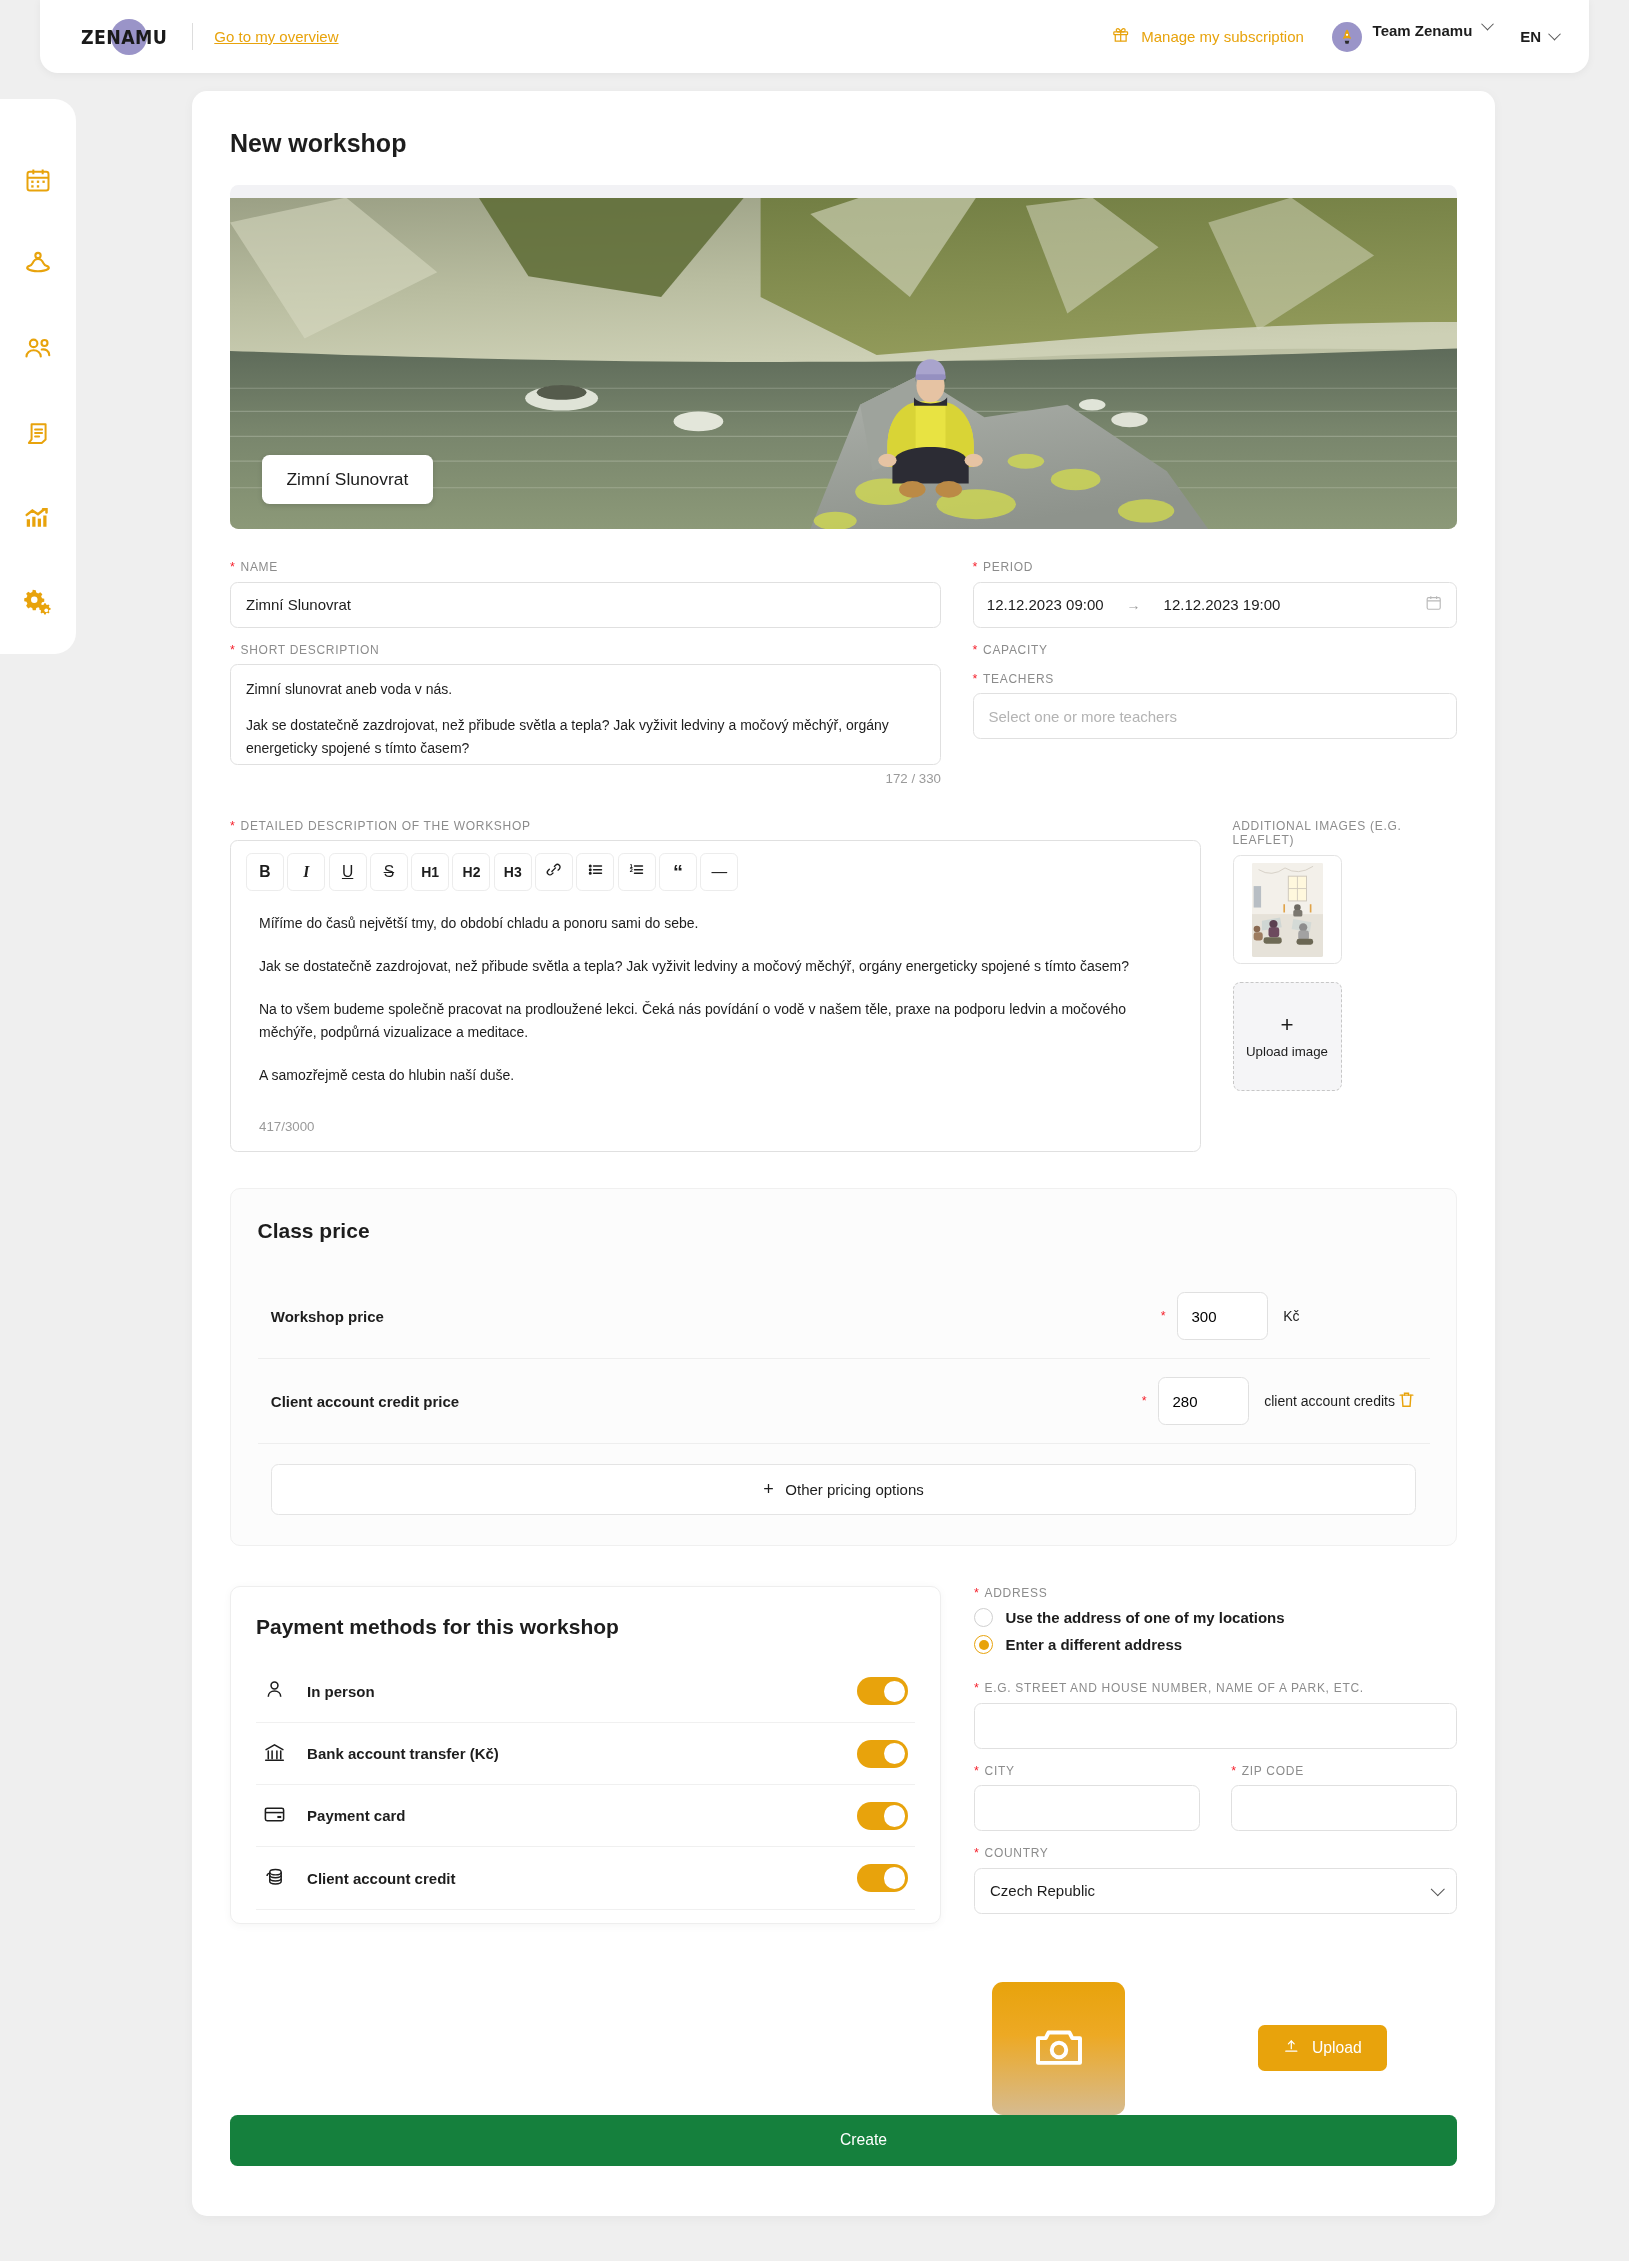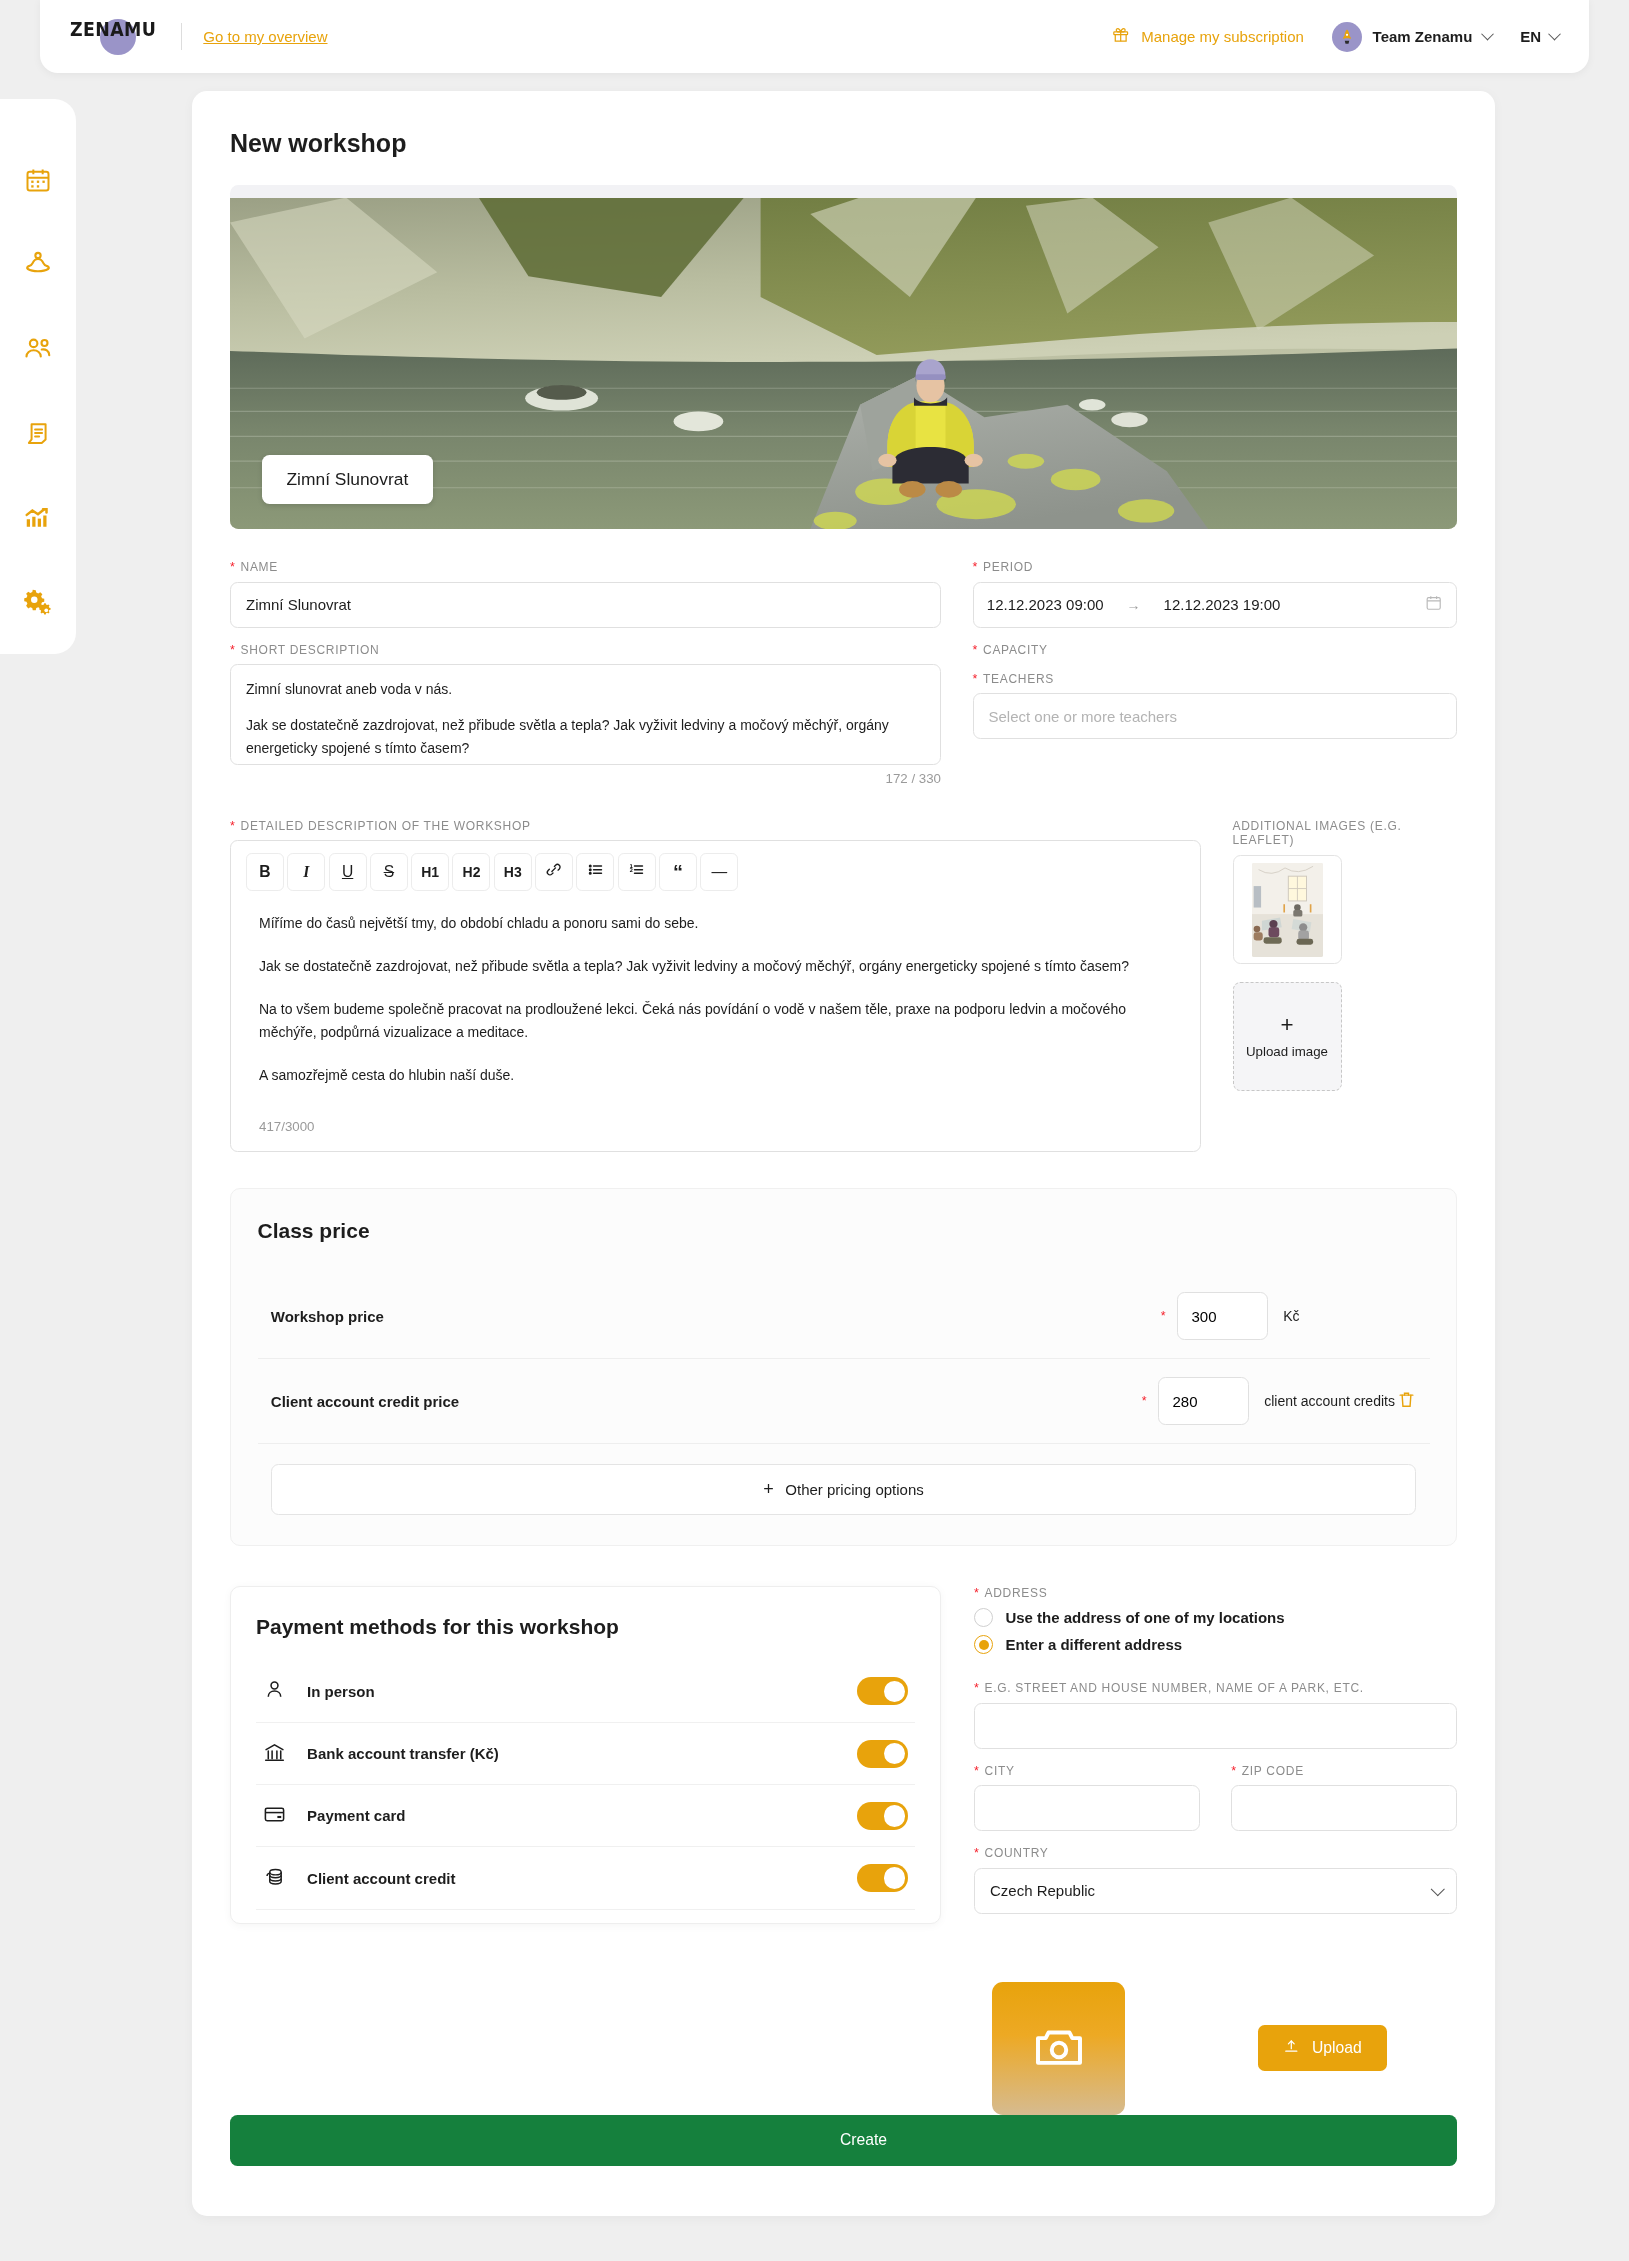--- a/index.html
+++ b/index.html
@@ -11,34 +11,34 @@
   }
   .page { position: relative; width: 1629px; height: 2261px; }
 
   
   .topbar {
     position: absolute; left: 40px; top: 0; width: 1549px; height: 73px;
     background: #fff; border-radius: 0 0 18px 18px;
     box-shadow: 0 1.7px 8.3px rgba(0,0,0,.05);
     display: flex; align-items: center; padding: 0 30px;
   }
-  .logo-wrap { position: relative; display: flex; align-items: flex-start; height: 36px; width: 93px; }
+  .logo-wrap { position: relative; display: flex; align-items: center; height: 36px; width: 93px; margin-left: 11px; }
   .logo-circle {
     position: absolute; left: 30px; top: 0px; width: 36px; height: 36px;
     background: #9a94c8; border-radius: 50%;
   }
   .logo-text {
     position: relative; z-index: 2; font-weight: 800; font-size: 17.4px; letter-spacing: 0.4px;
     color: #1a1a1a; font-family: "DejaVu Sans", sans-serif; transform: scaleY(1.15);
   }
   .topbar-divider { width: 0.8px; height: 26.5px; background: #ddd; margin: 0 21.5px 0 18px; }
   .overview-link { color: #e8a30c; font-size: 15px; }
   .topbar-right { margin-left: auto; display: flex; align-items: center; gap: 28px; }
   .subs { display: flex; align-items: center; gap: 12px; color: #e8a30c; font-size: 15px; }
-  .team { display: flex; align-items: center; gap: 10.8px; font-size: 15px; font-weight: 700; color: #1d1d1d; }
+  .team { display: flex; align-items: flex-start; gap: 10.8px; font-size: 15px; font-weight: 700; color: #1d1d1d; }
   .avatar {
     width: 30px; height: 30px; border-radius: 50%; background: #9a94c8;
     display: flex; align-items: center; justify-content: center; overflow: hidden;
   }
   .lang { display: flex; align-items: center; gap: 9px; font-size: 15px; font-weight: 700; color: #1d1d1d; }
   .chev { display: inline-block; width: 9px; height: 9px; border-right: 1.7px solid #555; border-bottom: 1.7px solid #555;
           transform: rotate(45deg) translate(-1.7px,-1.7px); }
 
   
   .sidebar {

